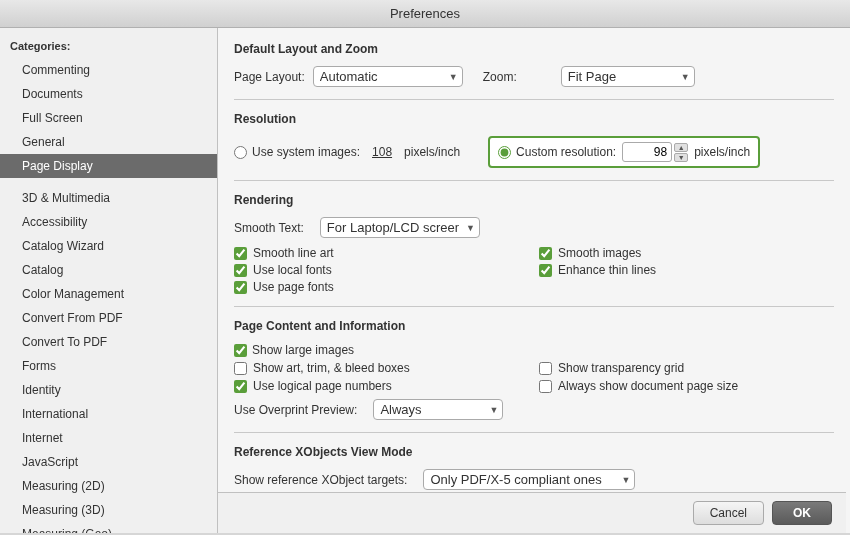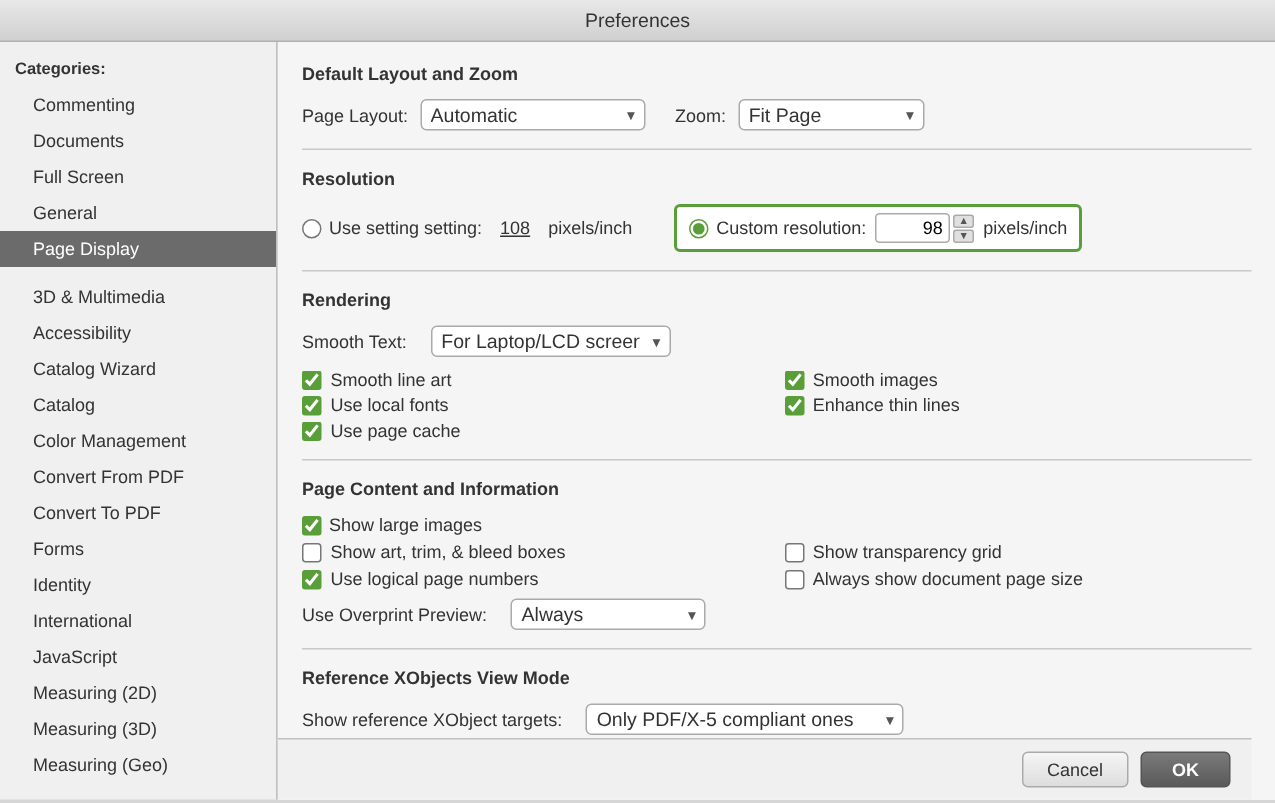--- a/index.html
+++ b/index.html
@@ -19,21 +19,21 @@
       font-size: 13px;
       font-weight: 500;
       color: #333;
       position: relative;
     }
     .main-container {
       display: flex;
       height: calc(535px - 30px);
     }
     .sidebar {
-      width: 185px;
+      width: 218px;
       background: #f0f0f0;
       border-right: 1px solid #c0c0c0;
       padding: 8px 0;
       overflow-y: auto;
       flex-shrink: 0;
     }
     .sidebar-header {
       font-size: 11px;
       font-weight: 600;
       color: #333;
@@ -238,21 +238,21 @@
       border: 1px solid #aaa;
       border-radius: 4px;
       padding: 3px 10px;
       font-size: 12px;
       cursor: pointer;
       color: #333;
     }
     .bottom-bar {
       position: absolute;
       bottom: 0;
-      right: 16px;
+      right: 4px;
       width: calc(850px - 185px);
       padding: 8px 14px;
       display: flex;
       justify-content: flex-end;
       gap: 8px;
       background: #f0f0f0;
       border-top: 1px solid #c0c0c0;
     }
     .cancel-btn {
       background: linear-gradient(to bottom, #f5f5f5, #ddd);
@@ -298,20 +298,21 @@
     <div class="sidebar-item">3D &amp; Multimedia</div>
     <div class="sidebar-item">Accessibility</div>
     <div class="sidebar-item">Catalog Wizard</div>
     <div class="sidebar-item">Catalog</div>
     <div class="sidebar-item">Color Management</div>
     <div class="sidebar-item">Convert From PDF</div>
     <div class="sidebar-item">Convert To PDF</div>
     <div class="sidebar-item">Forms</div>
     <div class="sidebar-item">Identity</div>
     <div class="sidebar-item">International</div>
+    <div class="sidebar-item">Internet</div>
     <div class="sidebar-item">JavaScript</div>
     <div class="sidebar-item">Measuring (2D)</div>
     <div class="sidebar-item">Measuring (3D)</div>
     <div class="sidebar-item">Measuring (Geo)</div>
 
   </div>
 
   <div class="content" style="position:relative; padding-bottom: 44px;">
 
     <div class="section-title">Default Layout and Zoom</div>
@@ -320,38 +321,38 @@
       <div class="select-wrapper">
         <select style="width:150px;">
           <option>Automatic</option>
           <option>Single Page</option>
           <option>Two-Up</option>
         </select>
         <span class="select-arrow">▼</span>
       </div>
       <span class="form-label" style="margin-left:20px;">Zoom:</span>
       <div class="select-wrapper">
-        <select style="width:124px;">
+        <select style="width:134px;margin-left:36px;">
           <option>Fit Page</option>
           <option>Actual Size</option>
           <option>Fit Width</option>
         </select>
         <span class="select-arrow">▼</span>
       </div>
     </div>
 
     <hr class="section-divider">
 
     <div class="resolution-section">
       <div class="section-title">Resolution</div>
       <div class="resolution-row">
 
         <label class="radio-label">
           <input type="radio" name="resolution" style="">
-          <span>Use setting setting:</span>
+          <span>Use system images:</span>
         </label>
         <span style="font-size:12px;color:#333;margin-left:4px;text-decoration:underline;">108</span>
         <span class="pixels-text" style="margin-left:4px;">pixels/inch</span>
 
         <div class="custom-res-box" style="margin-left:20px;">
           <label class="radio-label">
             <input type="radio" name="resolution" checked="" style="accent-color: rgb(90, 158, 58);">
             <span>Custom resolution:</span>
           </label>
           <input type="text" class="res-input" value="98" style="">
@@ -392,21 +393,21 @@
         <label class="checkbox-label">
           <input type="checkbox" checked="" style="">
           <span>Use local fonts</span>
         </label>
         <label class="checkbox-label">
           <input type="checkbox" checked="" style="">
           <span>Enhance thin lines</span>
         </label>
         <label class="checkbox-label">
           <input type="checkbox" checked="" style="">
-          <span>Use page cache</span>
+          <span>Use page fonts</span>
         </label>
       </div>
     </div>
 
     <hr class="section-divider">
 
     <div class="page-content-section">
       <div class="section-title">Page Content and Information</div>
       <label class="checkbox-single">
         <input type="checkbox" checked="" style="">

